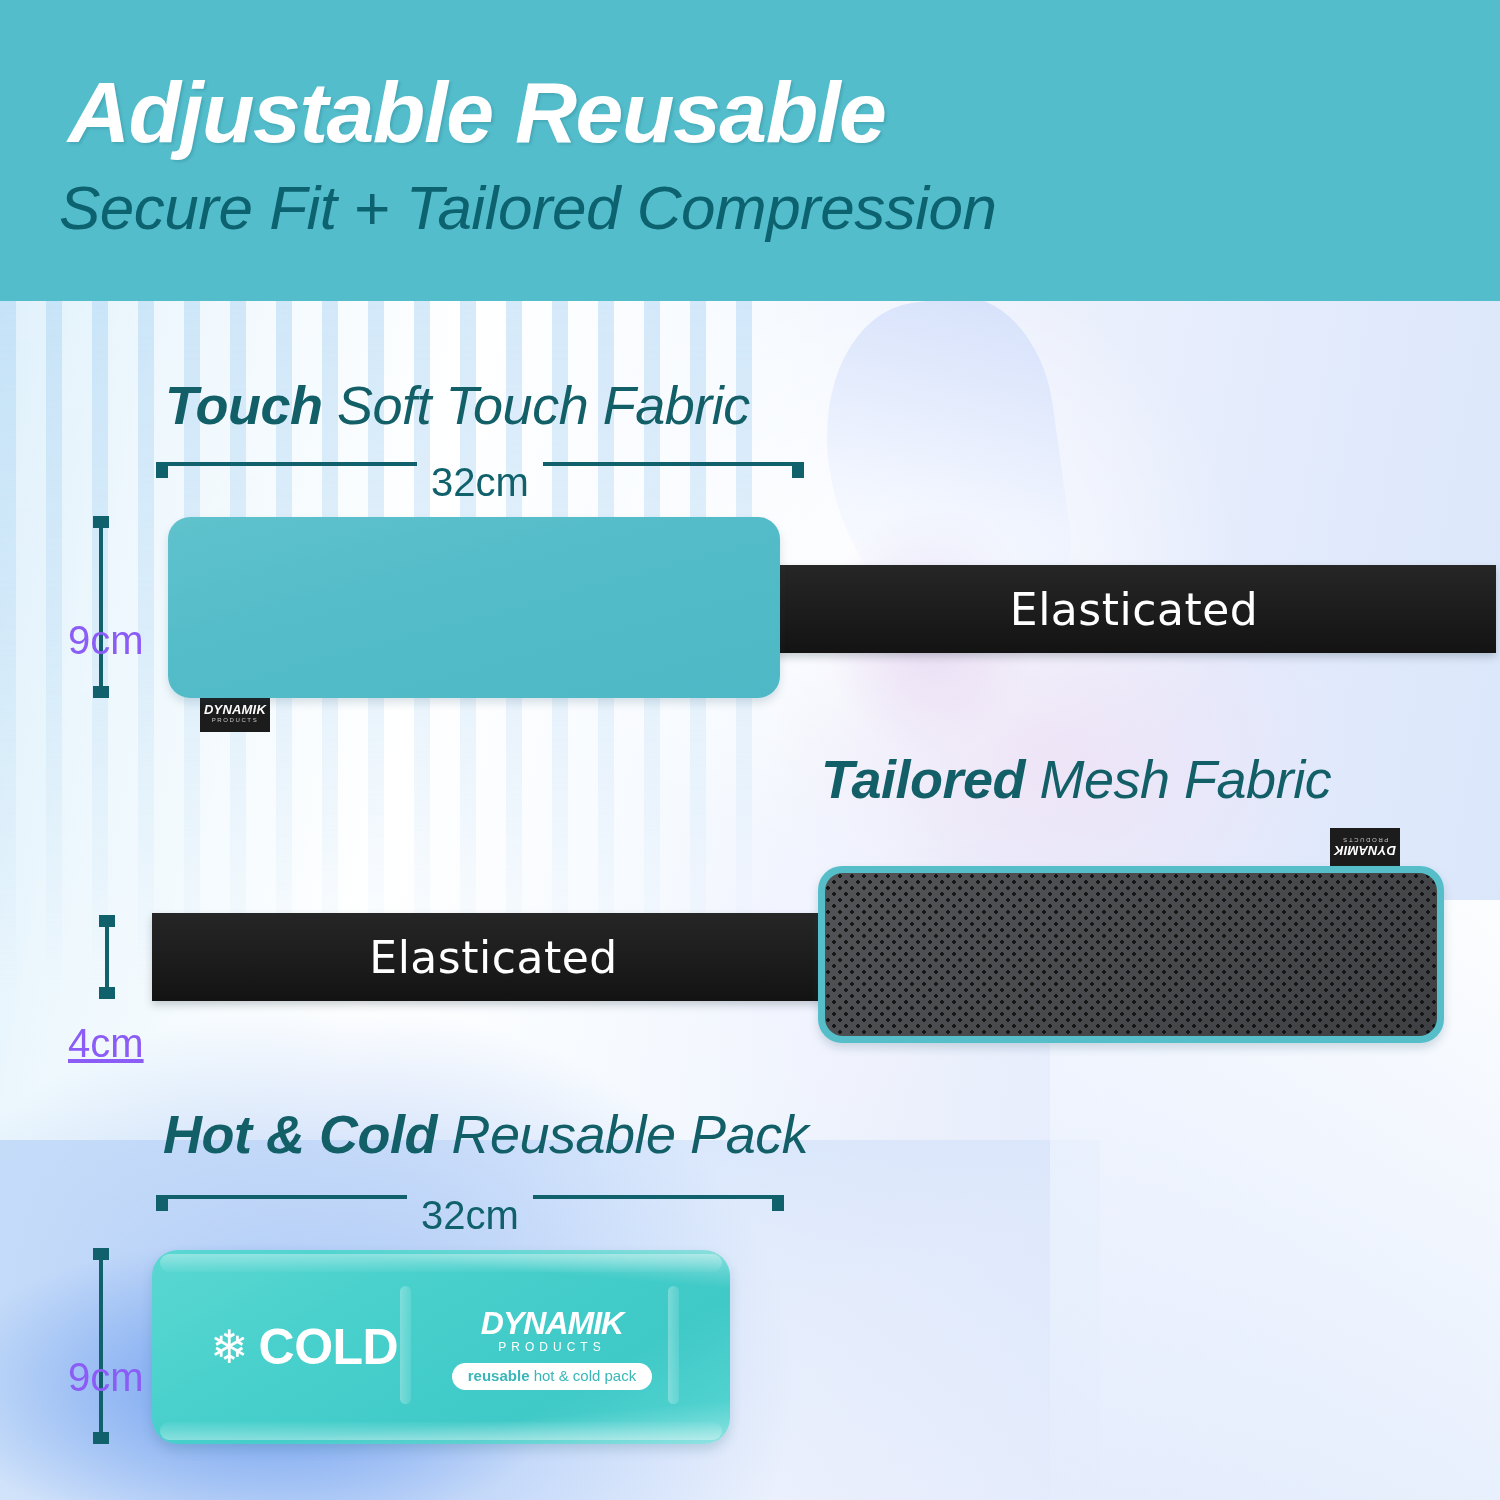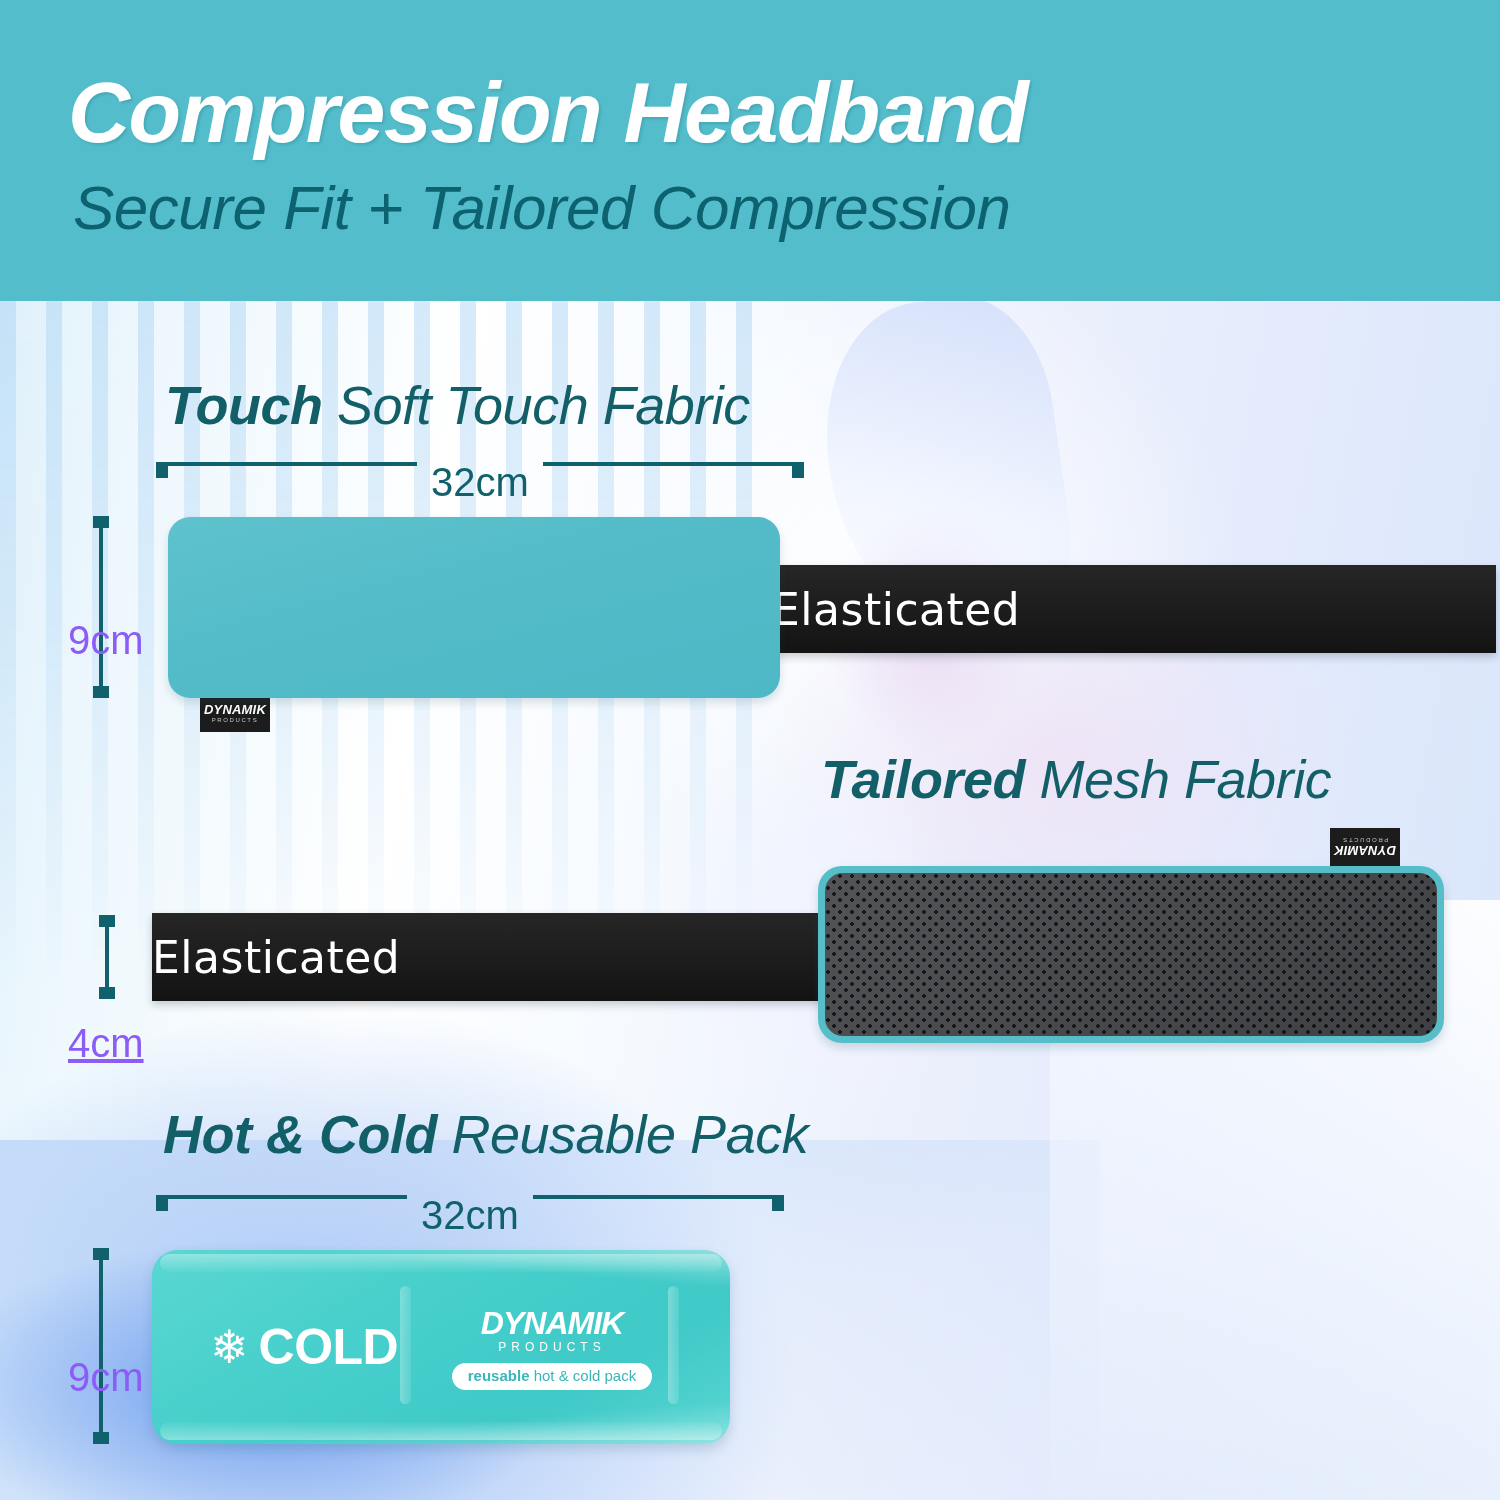--- a/index.html
+++ b/index.html
@@ -88,21 +88,21 @@
     font-size: 86px;
     font-weight: 700;
     font-style: italic;
     color: #ffffff;
     letter-spacing: -1.5px;
     white-space: nowrap;
     text-shadow: 2px 2px 3px rgba(0,80,95,0.18);
   }
   .header-subtitle {
     position: absolute;
-    left: 73px; top: 172px;
+    left: 59px; top: 172px;
     font-size: 62px;
     font-weight: 400;
     font-style: italic;
     color: #0d6270;
     letter-spacing: -0.5px;
     white-space: nowrap;
   }
 
   
   .section-heading {
@@ -233,20 +233,21 @@
     transform: rotate(180deg);
     z-index: 11;
   }
 
   
   .strap {
     position: absolute;
     background: linear-gradient(180deg, #262626 0%, #1c1c1c 55%, #131313 100%);
     display: flex;
     align-items: center;
+    justify-content: center;
     z-index: 10;
     box-shadow: 0 4px 8px rgba(20,40,50,0.22);
   }
   .strap-label {
     color: #ffffff;
     font-size: 44px;
     letter-spacing: 0.5px;
     font-family: "DejaVu Sans", sans-serif;
     white-space: nowrap;
   }
@@ -378,21 +379,21 @@
 <div id="canvas">
 
   <div class="bg-photo"></div>
   <div class="bg-blinds"></div>
   <div class="bg-figure"></div>
   <div class="bg-arm"></div>
   <div class="bg-bedding"></div>
   <div class="bg-white-wash"></div>
 
   <div class="header-banner">
-    <div class="header-title">Compression Headband</div>
+    <div class="header-title">Adjustable Reusable</div>
     <div class="header-subtitle">Secure Fit + Tailored Compression</div>
   </div>
 
   <div class="section-heading" id="heading-front">
     <span class="strong">Touch</span><span class="light"> Soft Touch Fabric</span>
   </div>
 
   <div class="dim-h" id="dim-32-front">
     <div class="cap"></div>
     <div class="rule"></div>

